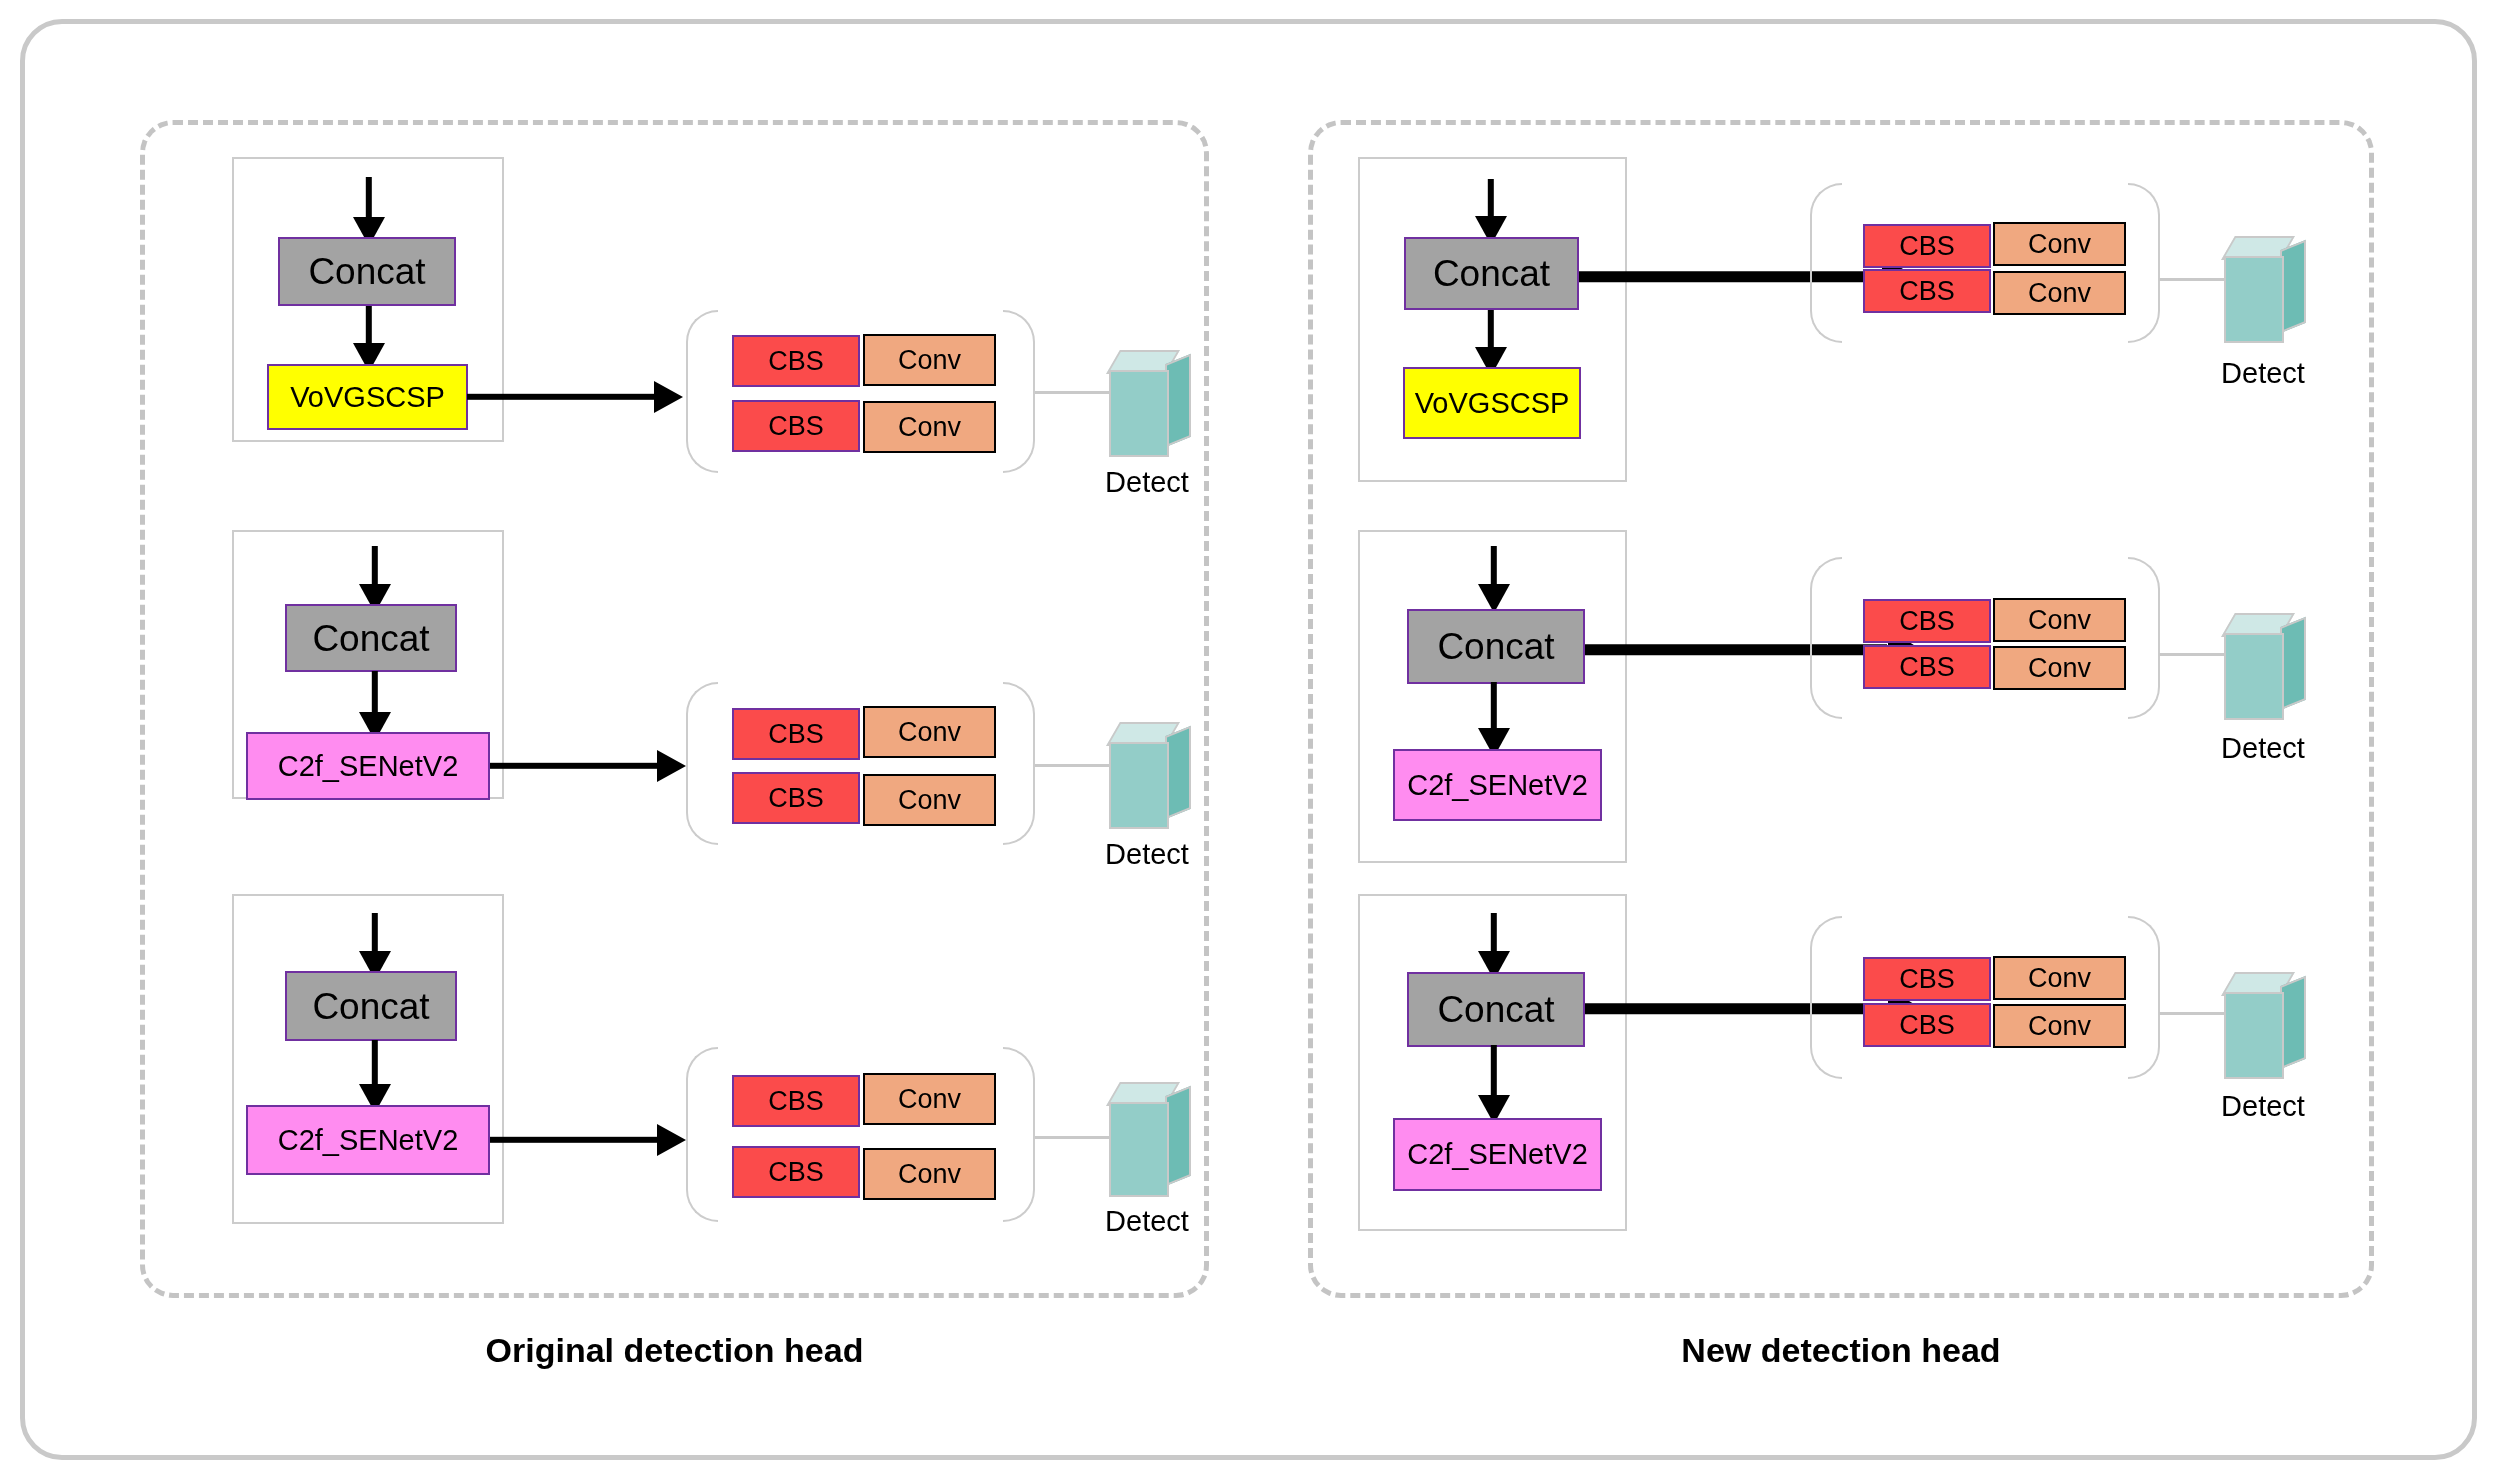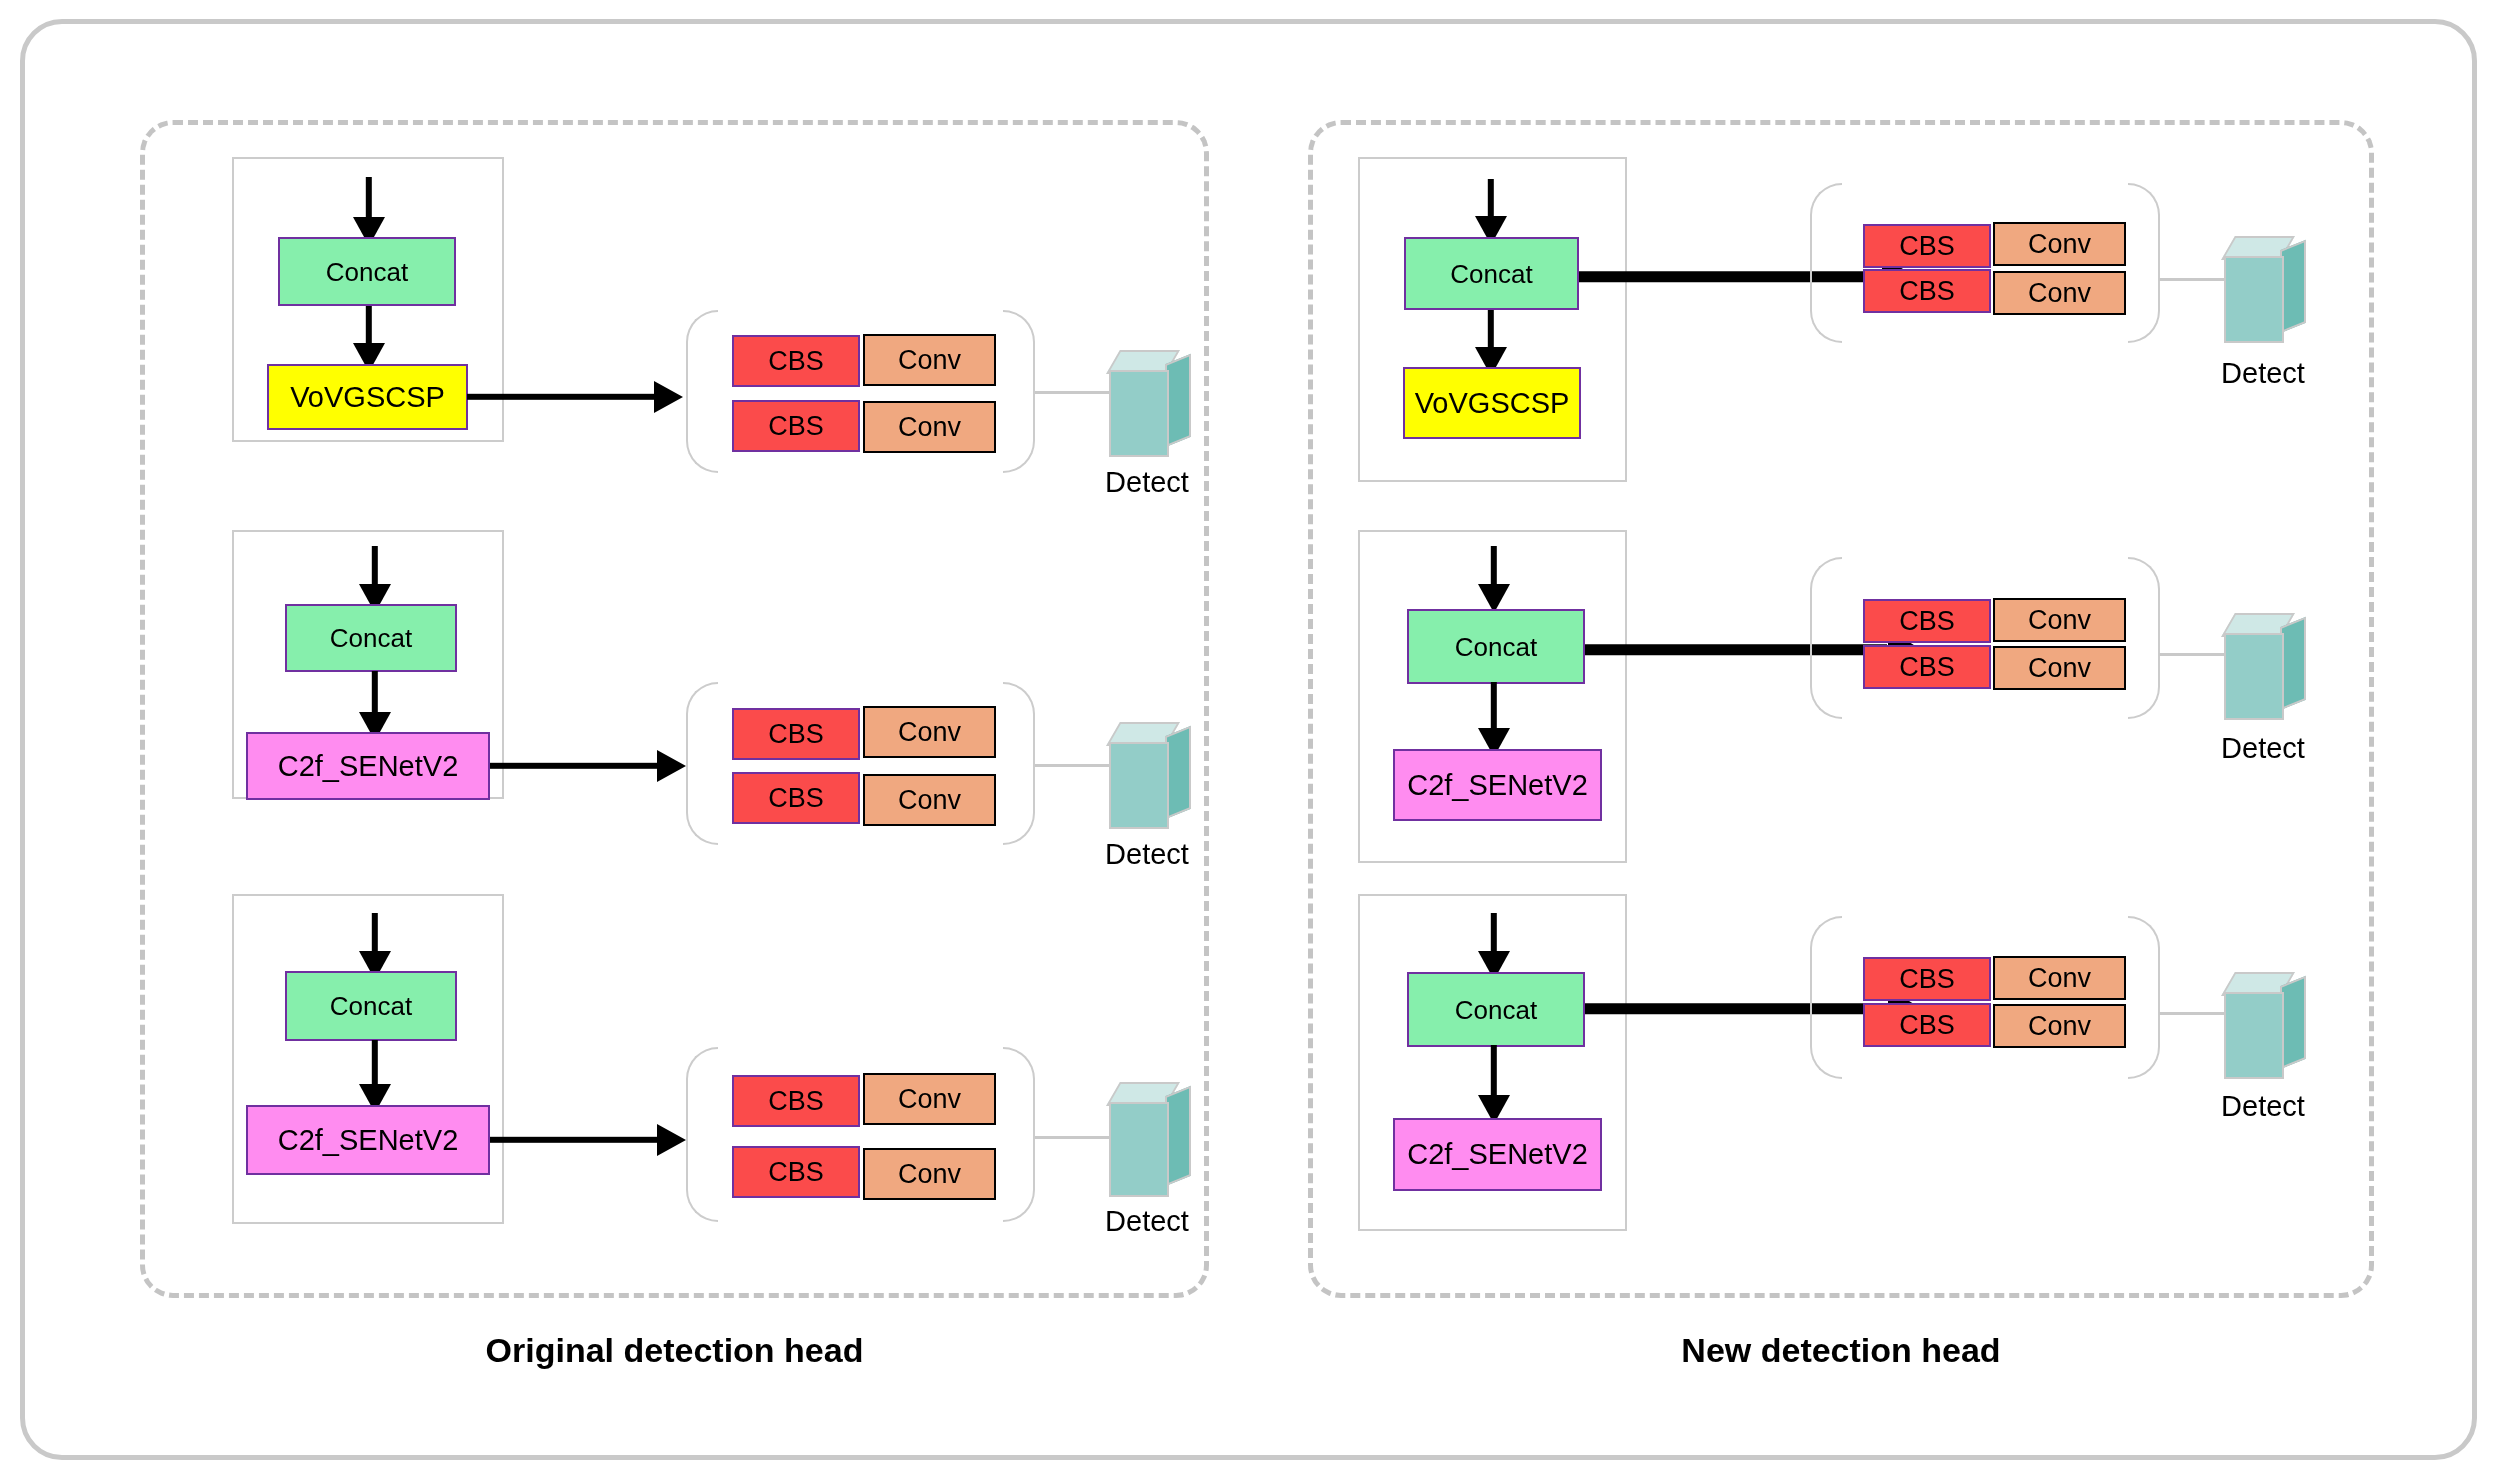--- a/index.html
+++ b/index.html
@@ -37,23 +37,23 @@
   .node{
     position:absolute;
     box-sizing:border-box;
     display:flex;align-items:center;justify-content:center;
     font-family:"Liberation Sans",sans-serif;
     color:#000000;
     line-height:1;
     white-space:nowrap;
   }
   .node-concat{
-    background:#86efac;
+    background:#a3a3a3;
     border:2.9px solid #7030a0;
-    font-size:26px;
+    font-size:37px;
   }
   .node-vov{
     background:#ffff00;
     border:2.9px solid #7030a0;
     font-size:29px;
   }
   .node-c2f{
     background:#ff8cf0;
     border:2.9px solid #7030a0;
     font-size:29px;

